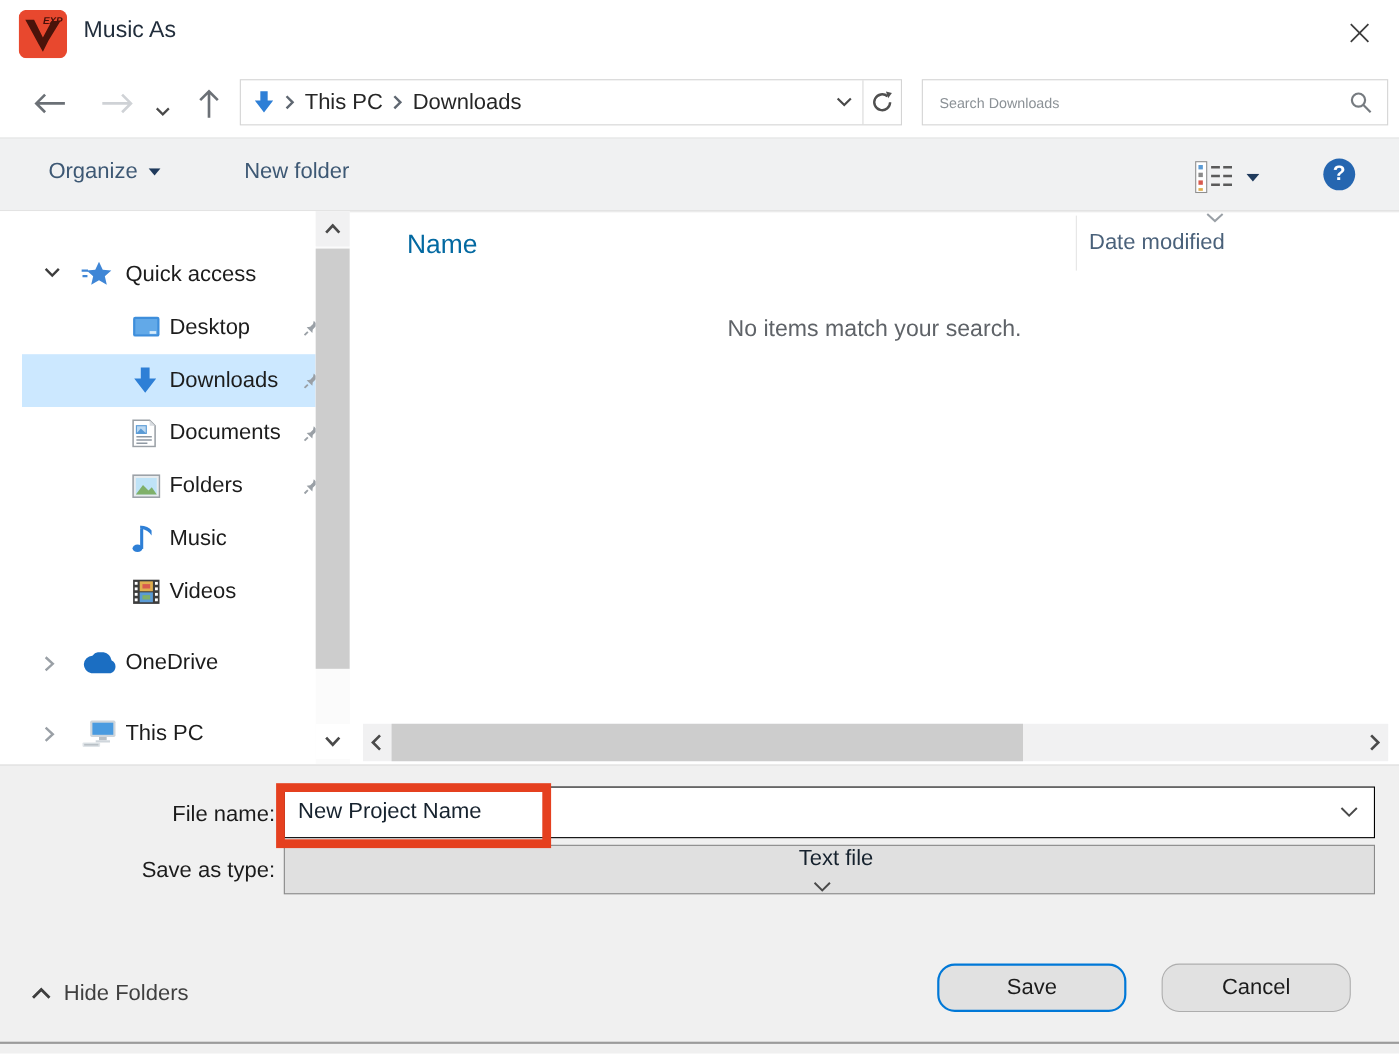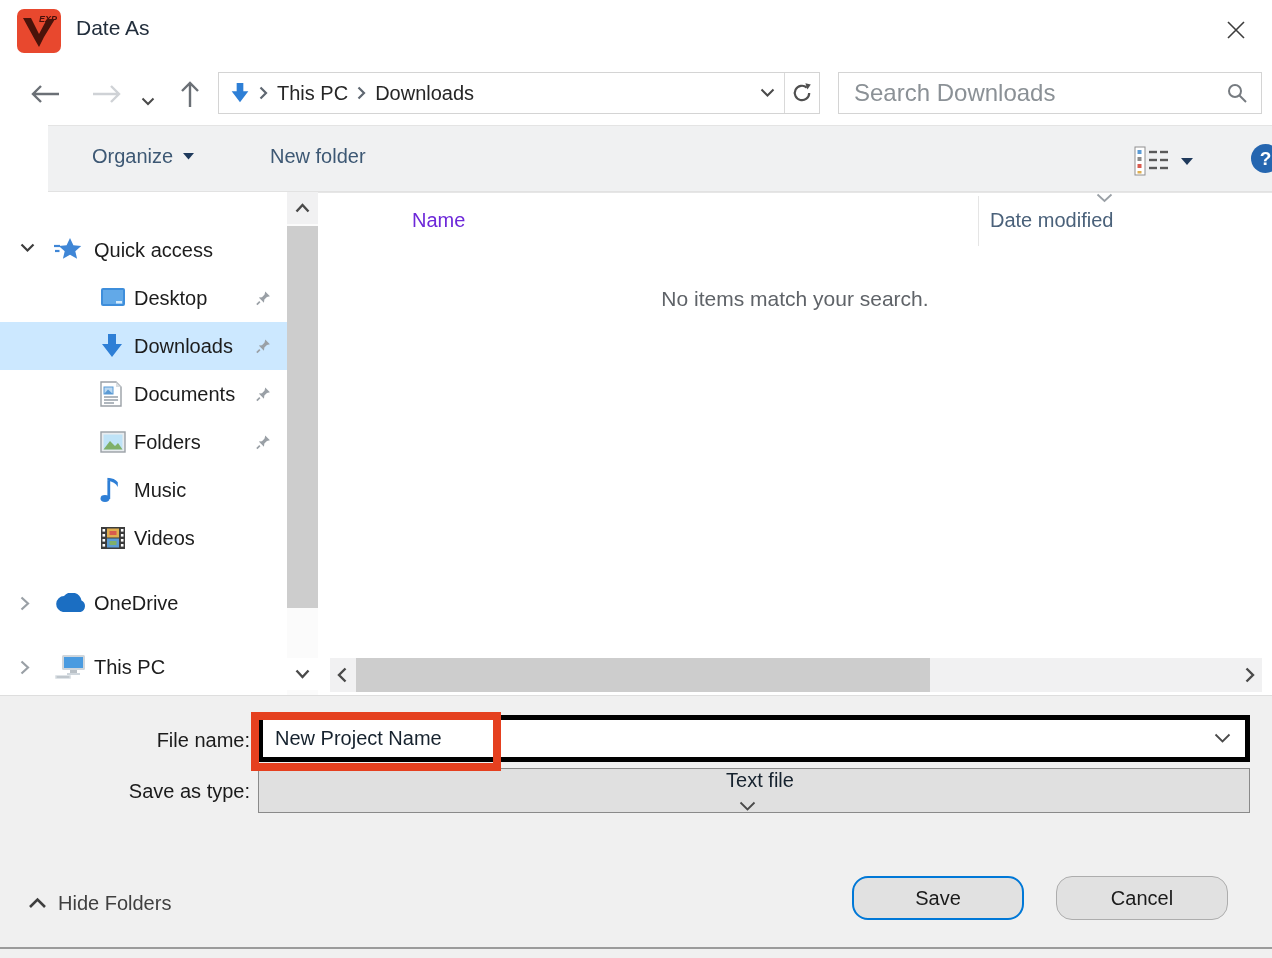--- a/index.html
+++ b/index.html
@@ -24,75 +24,75 @@
   .addr-icon{margin-left:11px;}
   .crumb-chev{margin:0 9px;}
   .crumb{font-size:20px;color:#262626;white-space:nowrap;}
   .addr-spacer{flex:1;}
   .addr-drop{width:34px;height:100%;display:flex;align-items:center;justify-content:center;}
   .addr-sep{width:1px;height:40px;background:#d9d9d9;}
   .refresh-btn{width:34px;height:100%;display:flex;align-items:center;justify-content:center;}
   .searchbox{position:absolute;left:838px;top:10px;width:424px;height:42px;
     border:1px solid #d4d4d4;box-sizing:border-box;background:#fff;display:flex;align-items:center;}
   .searchbox input{flex:1;border:none;outline:none;font-family:"Liberation Sans",sans-serif;
-    font-size:24px;padding:0 0 0 15px;color:#1b1b1b;background:transparent;}
+    font-size:13px;padding:0 0 0 15px;color:#1b1b1b;background:transparent;}
   .searchbox input::placeholder{color:#8b9196;}
   .search-mag{margin-right:13px;}
 
   
   .cmdbar{position:absolute;top:125px;left:0;right:0;height:67px;background:#f0f1f2;
-    border-top:1px solid #e4e4e4;border-bottom:1px solid #e2e2e2;box-sizing:border-box;margin-left:48px;}
+    border-top:1px solid #e4e4e4;border-bottom:1px solid #e2e2e2;box-sizing:border-box;}
   .cmd-btn{position:absolute;top:19px;font-size:20px;color:#3d5874;display:flex;align-items:center;gap:10px;}
   .organize{left:44px;} .newfolder{left:222px;}
   .view-btn{position:absolute;left:1086px;top:20px;display:flex;align-items:center;}
   .view-caret{position:absolute;left:1133px;top:32px;}
   .help-btn{position:absolute;left:1203px;top:18px;width:29px;height:29px;border-radius:50%;
     background:#2566b0;color:#fff;font-size:19px;font-weight:bold;display:flex;
     align-items:center;justify-content:center;}
 
   
   .sidebar{position:absolute;top:192px;left:0;width:287px;height:503px;background:#fff;
     padding-top:34px;box-sizing:border-box;}
-  .tree-row{position:relative;height:48px;}
+  .tree-row{position:relative;height:48px;margin-left:20px;}
   .tree-row.selected{background:#cce8ff;}
   .tree-row .chev-exp{position:absolute;left:20px;top:17px;}
   .tree-row .icon-root{position:absolute;left:54px;top:50%;transform:translateY(-50%);}
   .tree-row .lbl-root{position:absolute;left:94px;top:50%;transform:translateY(-50%);font-size:20px;color:#1c1c1c;white-space:nowrap;}
   .tree-row .icon-child{position:absolute;left:100px;top:50%;transform:translateY(-50%);}
   .tree-row .lbl-child{position:absolute;left:134px;top:50%;transform:translateY(-50%);font-size:20px;color:#1c1c1c;white-space:nowrap;}
   .tree-row .pin{position:absolute;left:256px;top:50%;transform:translateY(-50%);}
   .gap17{margin-top:17px;} .gap16{margin-top:16px;}
 
   
   .v-scroll{position:absolute;top:192px;left:287px;width:31px;height:503px;background:#fbfbfb;}
   .v-arrow{position:absolute;left:0;width:100%;height:32px;background:#f1f1f2;
     display:flex;align-items:center;justify-content:center;}
   .v-arrow.up{top:0;} .v-arrow.down{bottom:5px;background:#fff;}
   .v-thumb{position:absolute;left:0;top:34px;width:100%;height:382px;background:#cdcdcd;}
 
   
   .main{position:absolute;top:192px;left:318px;right:0;height:503px;background:#fff;
     border-top:1px solid #e6e6e6;box-sizing:border-box;}
-  .col-name{position:absolute;left:52px;top:16px;font-size:20px;color:#6d28d9;margin-left:42px;}
+  .col-name{position:absolute;left:52px;top:16px;font-size:24px;color:#0369a1;}
   .col-sep{position:absolute;left:660px;top:3px;width:1px;height:50px;background:#e5e5e5;}
   .col-date{position:absolute;left:672px;top:16px;font-size:20px;color:#4a617a;white-space:nowrap;}
   .sort-chev{position:absolute;left:778px;top:0px;}
   .empty-msg{position:absolute;top:94px;left:0;right:0;text-align:center;font-size:21px;color:#5f6368;}
   .h-scroll{position:absolute;left:12px;right:10px;bottom:3px;height:34px;background:#f1f1f2;}
   .h-arrow{position:absolute;top:0;width:24px;height:100%;display:flex;align-items:center;justify-content:center;}
   .h-arrow.left{left:0;} .h-arrow.right{right:0;}
   .h-thumb{position:absolute;left:26px;top:0;width:574px;height:100%;background:#cdcdcd;}
 
   
   .bottom-panel{position:absolute;top:695px;left:0;right:0;height:319px;background:#f0f0f0;
     border-top:1px solid #dedede;box-sizing:border-box;}
   .frm-label{position:absolute;left:0;width:250px;text-align:right;font-size:20px;color:#1b1b1b;}
   .lbl-fname{top:33px;} .lbl-stype{top:84px;}
   .fname-box{position:absolute;left:258px;top:19px;width:992px;height:47px;
-    border:5px solid #000000;background:#fff;box-sizing:border-box;display:flex;align-items:center;}
+    border:1px solid #000000;background:#fff;box-sizing:border-box;display:flex;align-items:center;}
   .fname-box input{flex:1;border:none;outline:none;background:transparent;
     font-family:"Liberation Sans",sans-serif;font-size:20px;color:#16222e;padding:0 0 0 12px;}
   .combo-chev{margin-right:14px;}
   .stype-box{position:absolute;left:258px;top:72px;width:992px;height:45px;
     border:1px solid #8a8a8a;background:#e0e0e0;box-sizing:border-box;display:flex;align-items:center;flex-direction:column;}
   .stype-value{flex:1;font-size:20px;color:#16222e;padding-left:12px;}
   .annotation-box{position:absolute;left:251px;top:16px;width:250px;height:59px;
     border:8px solid #e5401f;box-sizing:border-box;pointer-events:none;z-index:6;}
   .hide-folders{position:absolute;left:28px;top:191px;height:32px;display:flex;
     align-items:center;gap:11px;font-size:20px;color:#404040;}
@@ -110,21 +110,21 @@
 <div id="window">
 
   <div class="titlebar">
     <span class="app-icon">
       <svg viewBox="0 0 44 44" width="44" height="44">
         <rect width="44" height="44" rx="7" fill="#e8482e"></rect>
         <text x="31" y="13" font-size="9" font-weight="bold" font-style="italic" text-anchor="middle" fill="#45100a">EXP</text>
         <path d="M6 9 L18 31 L22 38 L27 28 L38 10 L30 10 L22 25 L14 9 Z" fill="#4a130a"></path>
       </svg>
     </span>
-    <span class="window-title">Date As</span>
+    <span class="window-title">Music As</span>
     <div class="close-btn">
       <span>
         <svg width="24" height="24" viewBox="0 0 24 24">
           <path d="M4 4 L20 20 M20 4 L4 20" stroke="#3d3d3d" stroke-width="1.6" fill="none"></path>
         </svg>
       </span>
     </div>
   </div>
 
   <div class="navbar">

